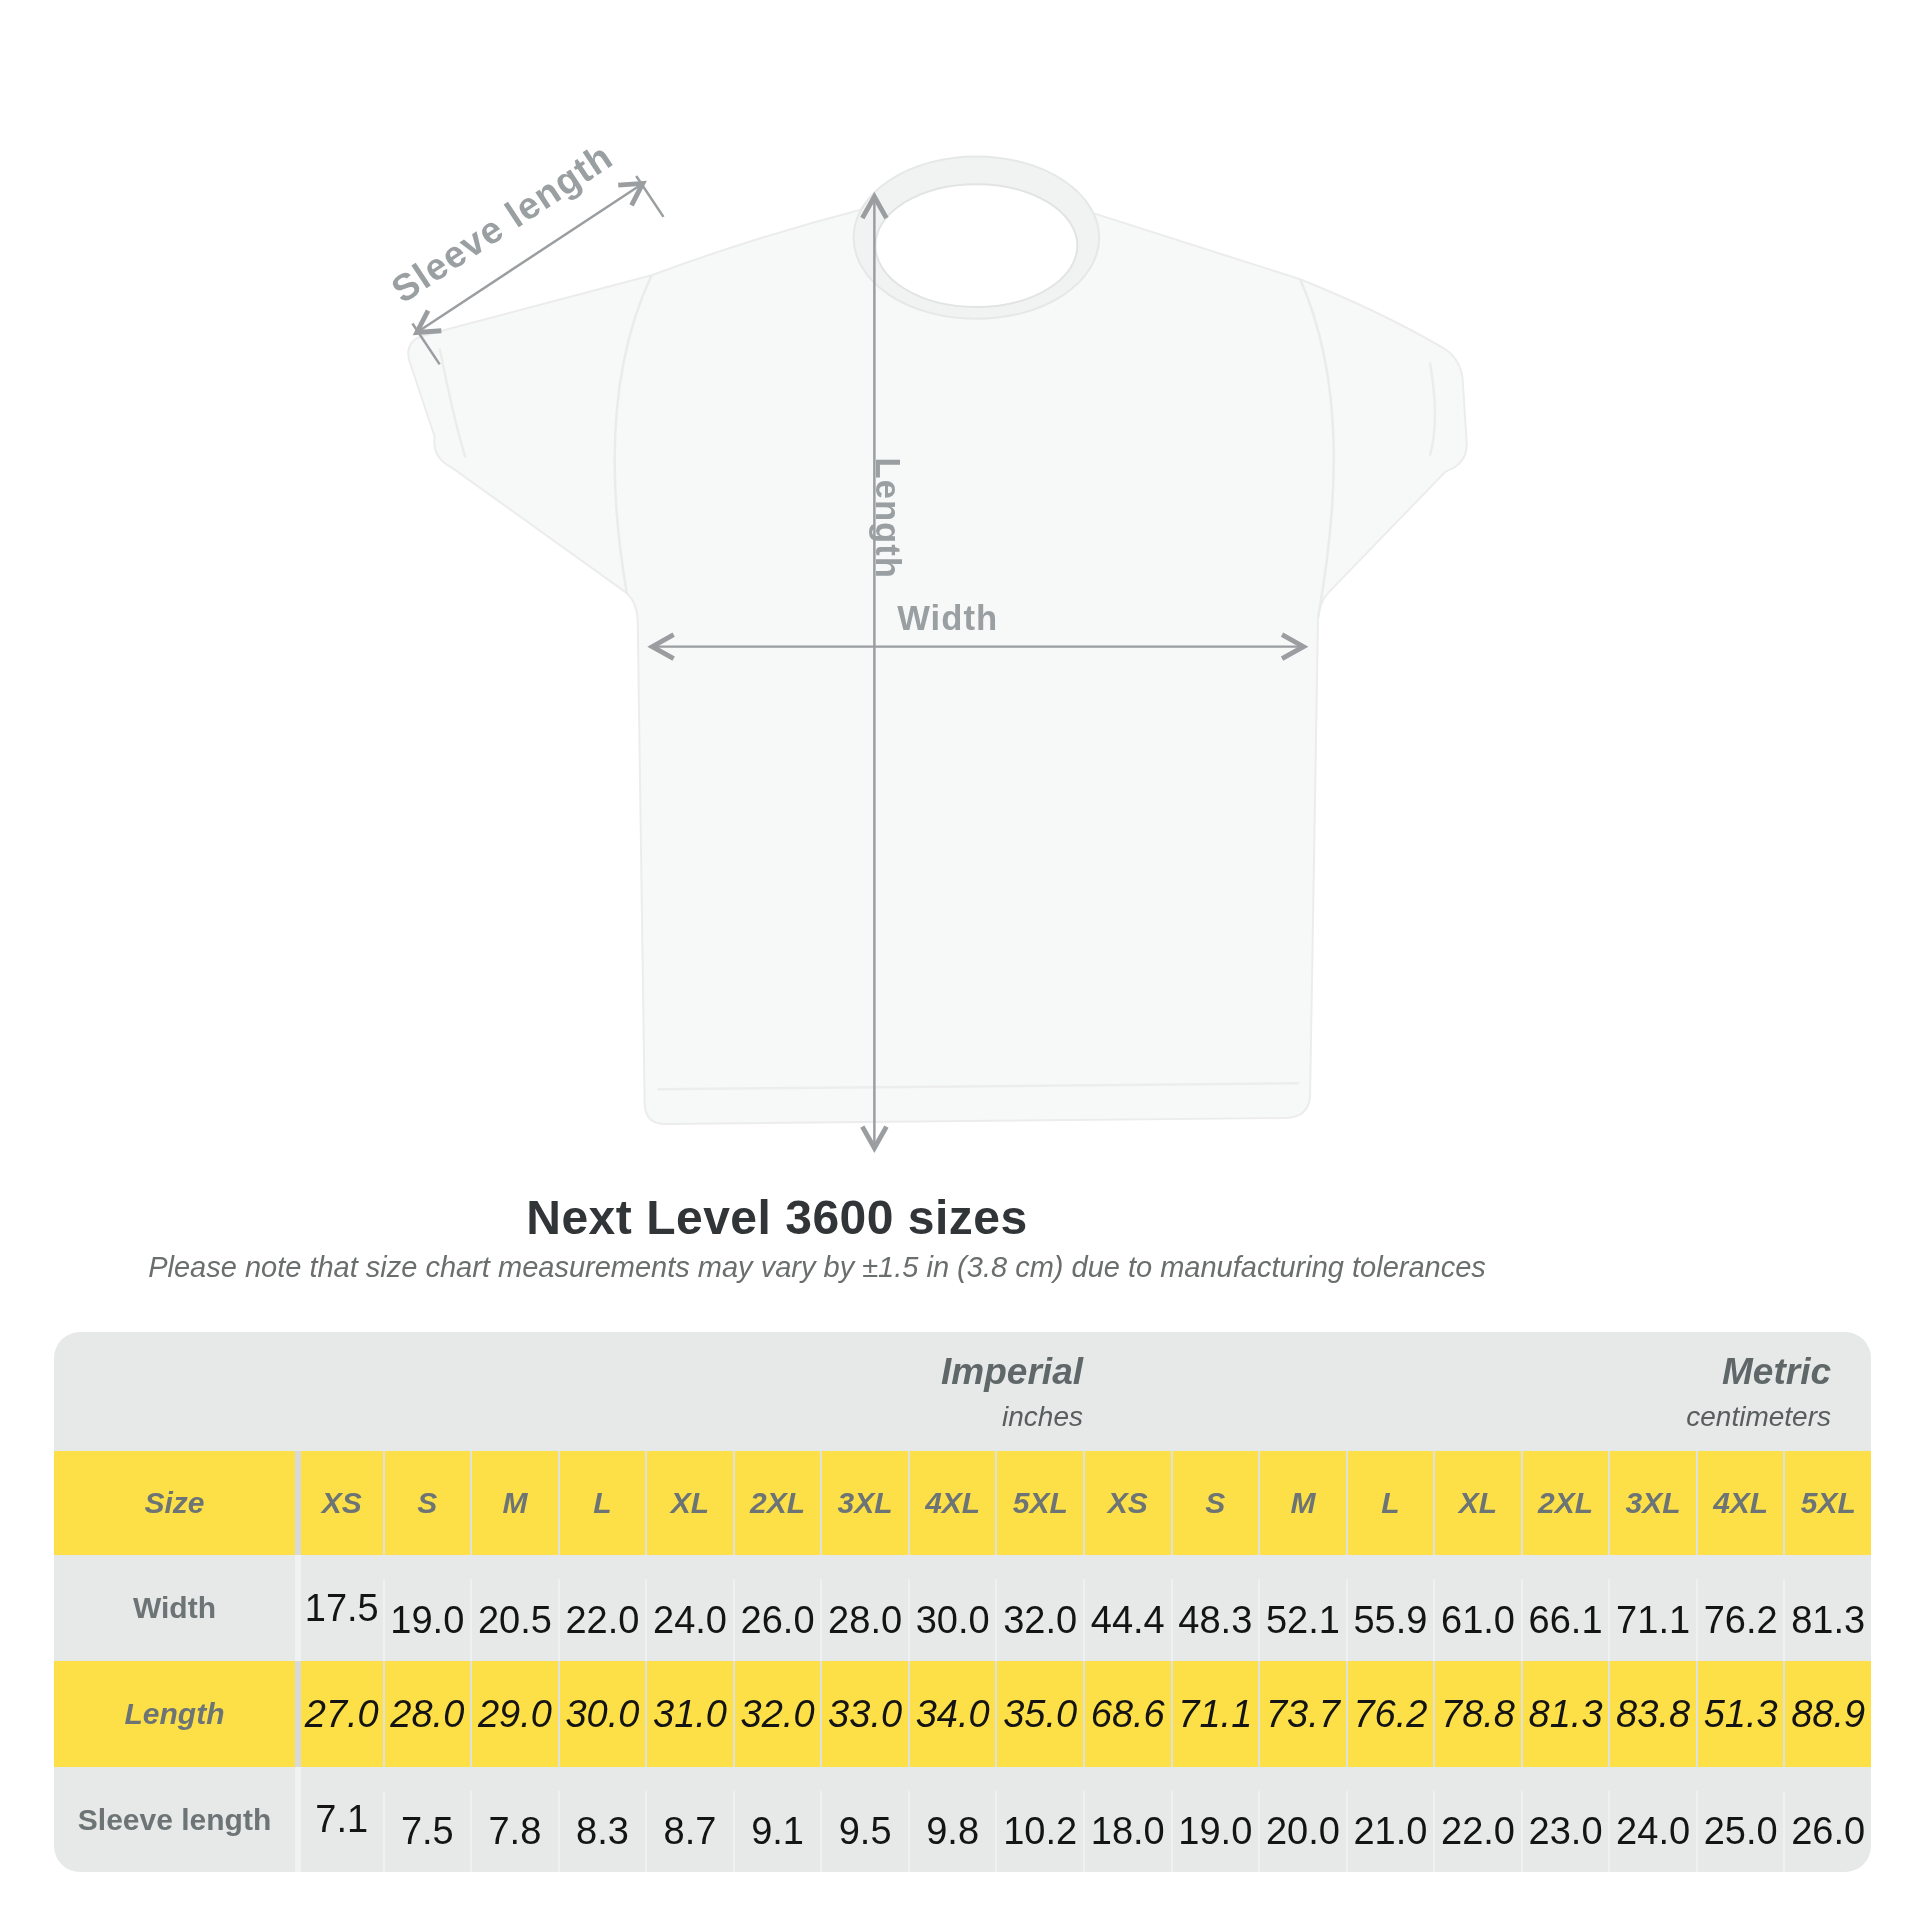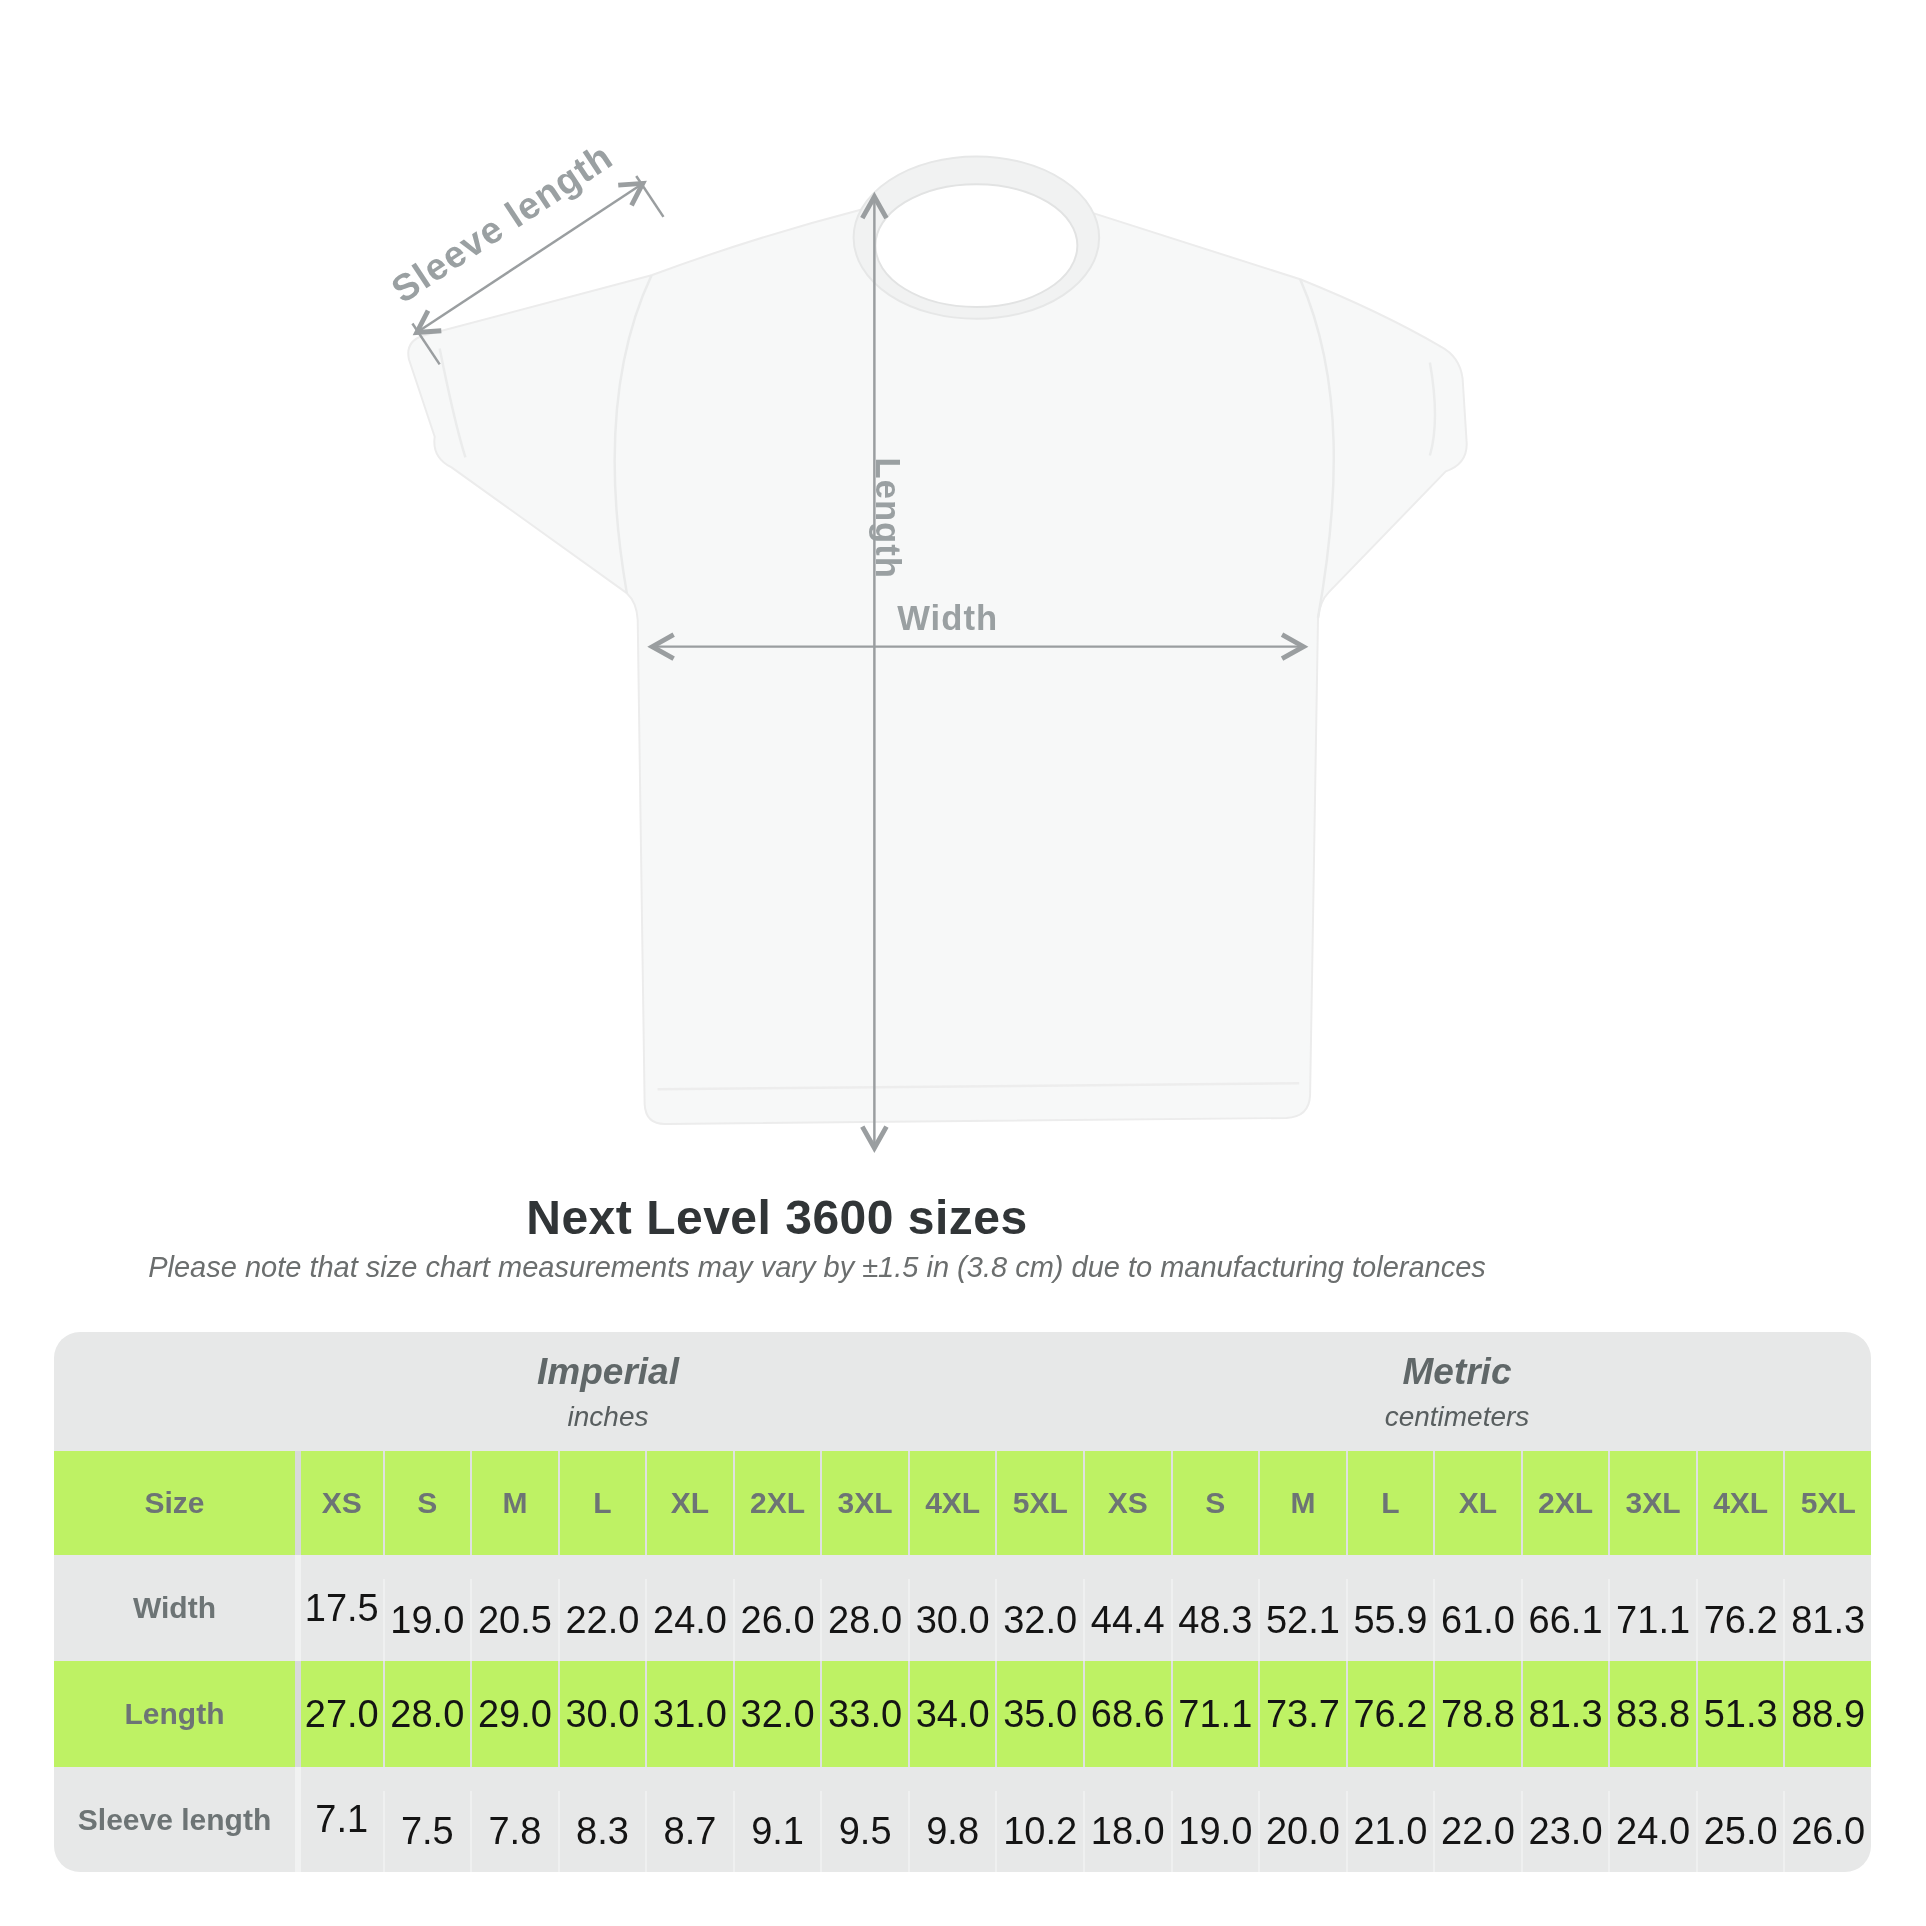--- a/index.html
+++ b/index.html
@@ -9,30 +9,30 @@
 
   .page-title{position:absolute;left:0;top:1190px;width:1554px;text-align:center;
               font-size:48px;font-weight:bold;color:#313537;letter-spacing:0.5px;}
   .page-subtitle{position:absolute;left:0;top:1251px;width:1634px;text-align:center;
                  font-size:29px;font-style:italic;color:#6b6e6e;}
 
   .size-grid{position:absolute;left:54px;top:1332px;width:1817px;height:540px;
              background:#e7e8e8;border-radius:26px;overflow:hidden;
              display:grid;grid-template-columns:241px repeat(18,1fr);
              grid-template-rows:119px 104px 106px 106px 105px;}
-  .section-header{display:flex;flex-direction:column;align-items:center;justify-content:center;gap:8px;}
+  .section-header{display:flex;flex-direction:column;align-items:flex-end;justify-content:center;gap:8px;}
   .section-header.imperial{grid-column:1/11;padding-left:79px;}
   .section-header.metric{grid-column:11/20;padding-right:40px;}
   .section-title{font-size:37px;font-weight:bold;font-style:italic;color:#606768;}
   .section-unit{font-size:28px;font-style:italic;color:#585e5f;}
 
   .cell{display:flex;align-items:center;justify-content:center;}
   .val{font-size:38px;color:#141414;text-align:right;}
   .hdr{font-size:30px;font-weight:bold;color:#6d7475;}
-  .white{background:#bef264;}
+  .white{background:#fde047;font-style:italic;}
   .gray{background:transparent;}
   .sep-light{border-left:2px solid #dfe1e1;}
   .sep-faint{border-left:2px solid #eff0f0;margin-top:24px;}
   .thick-light{border-left:6px solid #d8dada;}
   .thick-faint{border-left:6px solid #f1f2f2;}
 </style>
 </head>
 <body>
 
 <div class="page">

